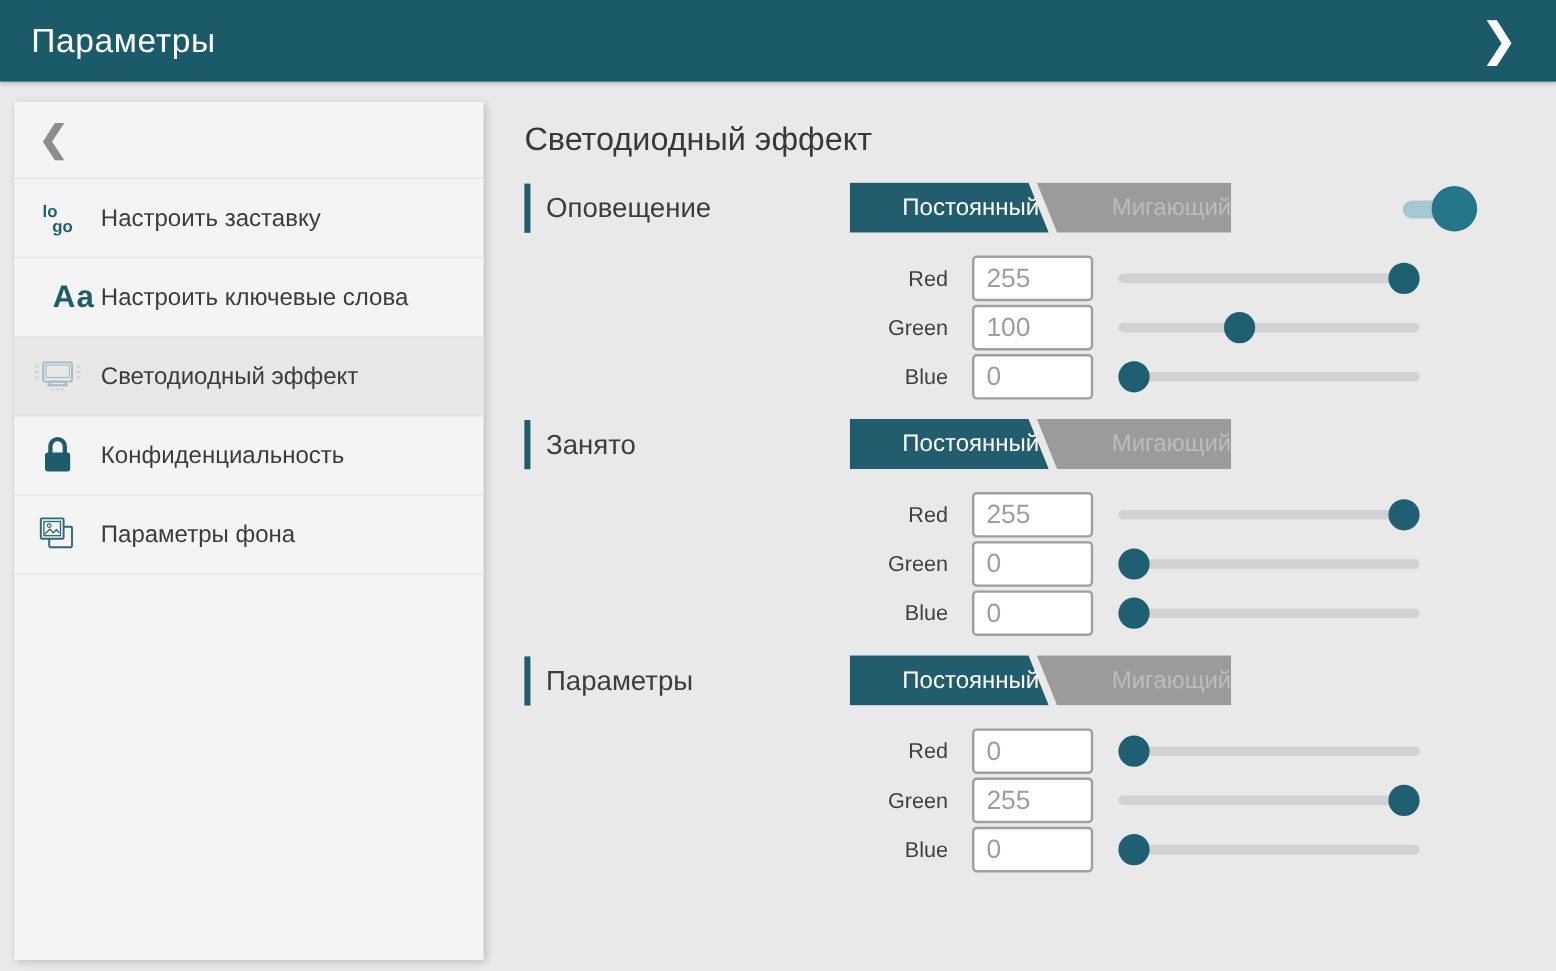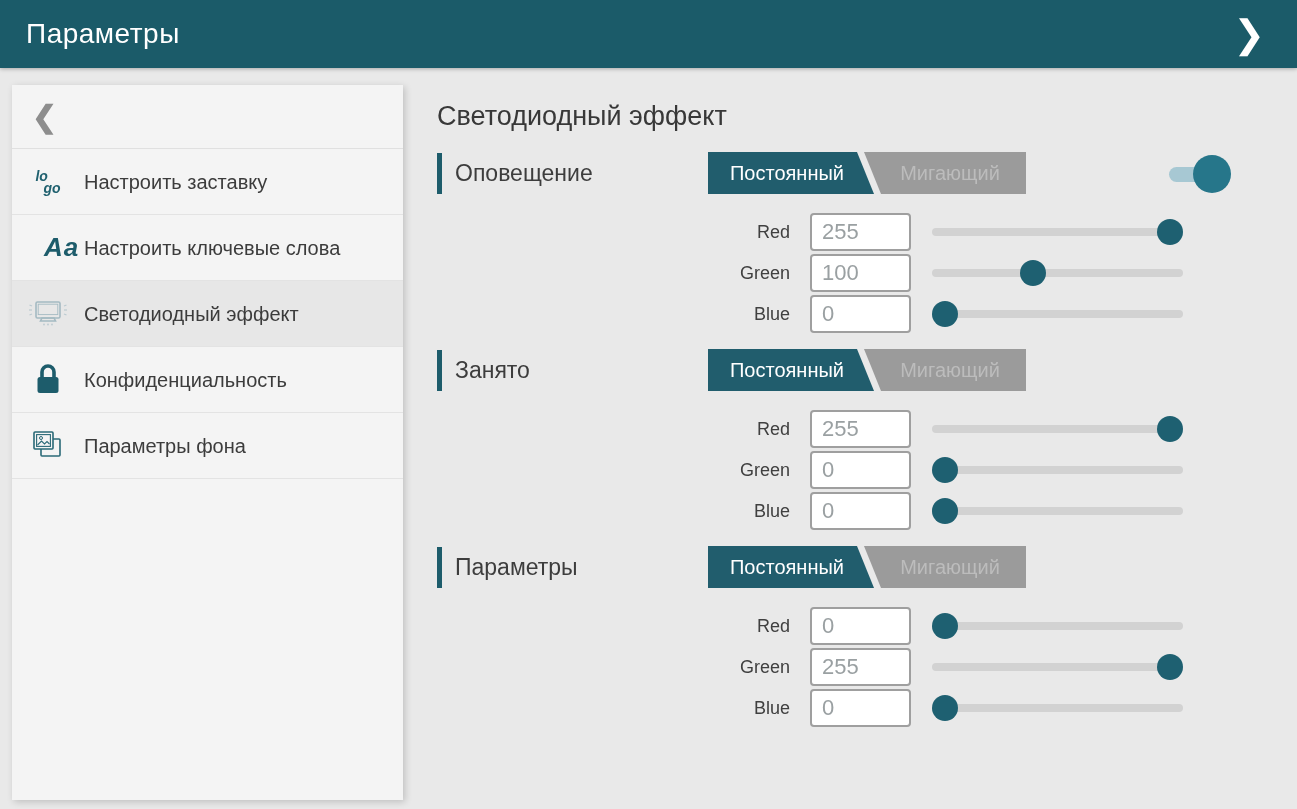--- a/index.html
+++ b/index.html
@@ -15,40 +15,40 @@
 
   
   .sidebar { position:absolute; left:12px; top:85px; width:391px; height:715px; background:#f4f4f4;
              box-shadow:2px 2px 7px rgba(0,0,0,.18); z-index:2; }
   .sidebar-back-row { height:64px; display:flex; align-items:center; padding-left:20px;
                       border-bottom:1px solid #e0e0e0; cursor:pointer; }
   .sidebar-back-glyph { color:#8d8d8d; font-size:30px; font-weight:bold; line-height:1; }
   .sidebar-item { display:flex; align-items:center; border-bottom:1px solid #e3e3e3; cursor:pointer;
                   min-height:66px; padding:8px 14px 8px 0; }
   .sidebar-item.selected { background:#e7e7e7; }
-  .sidebar-item-icon { width:72px; display:flex; justify-content:center; align-items:center; flex:0 0 72px;font-style:italic; }
+  .sidebar-item-icon { width:72px; display:flex; justify-content:center; align-items:center; flex:0 0 72px; }
   .sidebar-item-label { font-size:20px; color:#3c3c3c; line-height:26px; }
   .logo-glyph { color:#20616f; font-weight:bold; font-size:14px; line-height:12px; }
   .logo-glyph .g2 { padding-left:8px; }
   .aa-glyph { color:#1d5c6b; font-weight:bold; font-size:26px; letter-spacing:1px;margin-left:27px; }
 
   
   .main { position:absolute; left:437px; top:85px; width:860px; }
   .main-title { font-size:27px; color:#383838; font-weight:400; margin:15px 0 19px; line-height:33px; }
 
   .led-section { position:relative; }
   .section-header { position:relative; height:42px; display:flex; align-items:center; }
   .accent-bar { width:5px; height:41px; background:#1d5c6b; }
   .section-title { margin-left:13px; font-size:23px; color:#3d3d3d; }
 
   .mode-toggle { position:absolute; left:271px; top:0; width:318px; height:42px; }
   .seg { position:absolute; inset:0; }
   .seg-teal { background:#215d6d; clip-path:polygon(0 0, 149px 0, 166px 100%, 0 100%); }
   .seg-gray { background:#9b9b9b; clip-path:polygon(156px 0, 100% 0, 100% 100%, 173px 100%); }
-  .seg-label { position:absolute; top:0; height:42px; line-height:42px; text-align:center; font-size:20px; }
+  .seg-label { position:absolute; top:0; height:42px; line-height:42px; text-align:right; font-size:20px; }
   .teal-label { left:0; width:158px; color:#ffffff; }
   .gray-label { left:166px; width:152px; color:#bcbcbc; }
 
   .switch { position:absolute; left:732px; top:2px; width:62px; height:40px; cursor:pointer; }
   .switch-track { position:absolute; left:0; top:13px; width:50px; height:15px; border-radius:8px; background:#a7c8d3; }
   .switch-thumb { position:absolute; right:0; top:1px; width:38px; height:38px; border-radius:50%; background:#26768a; }
 
   .rgb-rows { margin:19px 0 16px; }
   .rgb-row { display:flex; align-items:center; height:38px; margin-bottom:3px; }
   .rgb-label { width:353px; text-align:right; font-size:18px; color:#404040; }

